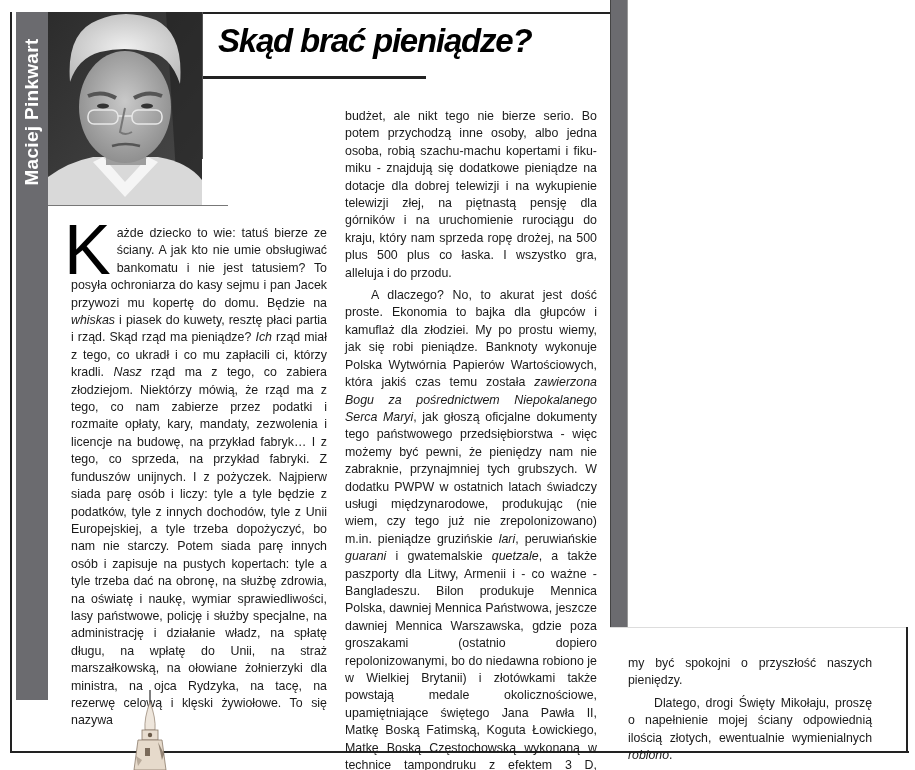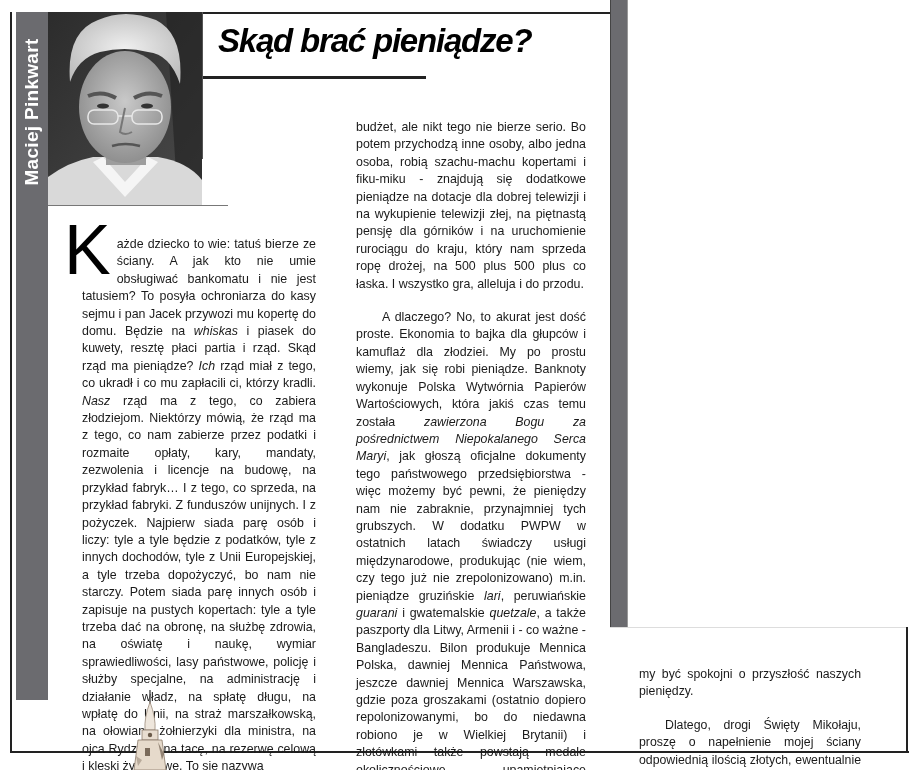--- a/index.html
+++ b/index.html
@@ -12,21 +12,21 @@
   .byline-vertical { position:absolute; left:16px; top:12px; width:32px; height:200px; }
   .byline-vertical span { position:absolute; left:50%; top:100px; transform:translate(-50%,-50%) rotate(-90deg);
          white-space:nowrap; color:#ffffff; font-weight:bold; font-size:19px; letter-spacing:0.3px; }
   .photo { left:48px; top:12px; width:154px; height:193px; overflow:hidden; background:#3a3a3a; }
   .title-area { left:202px; top:12px; width:476px; height:64px; }
   .title { position:absolute; left:16px; top:10px; font-size:33px; font-weight:bold; font-style:italic;
            letter-spacing:-1.2px; color:#000; }
   .gray-bar-right { left:610px; top:0; width:16px; height:627px; background:#6b6b6f;
                     border-left:1px solid #444; border-right:1px solid #999; }
   .col { position:absolute; font-size:12.4px; line-height:17.4px; text-align:justify; color:#1a1a1a; }
-  .col p { margin:16px; }
+  .col p { margin:5px; }
   .col p.indent { text-indent:26px; }
   .col1 { left:66px; top:220px; width:266px; }
   .col2 { left:340px; top:103px; width:262px; }
   .col3 { left:623px; top:650px; width:254px; font-size:12.3px; }
   .dropcap { float:left; font-size:70px; line-height:56px; margin:2px 6px -2px -2px; font-weight:normal; color:#000; }
   .signature { text-align:right; font-weight:bold; font-size:12.5px; margin-top:1px; }
   .tower { left:128px; top:690px; width:44px; height:80px; }
   em { font-style:italic; }
 </style>
 </head>

